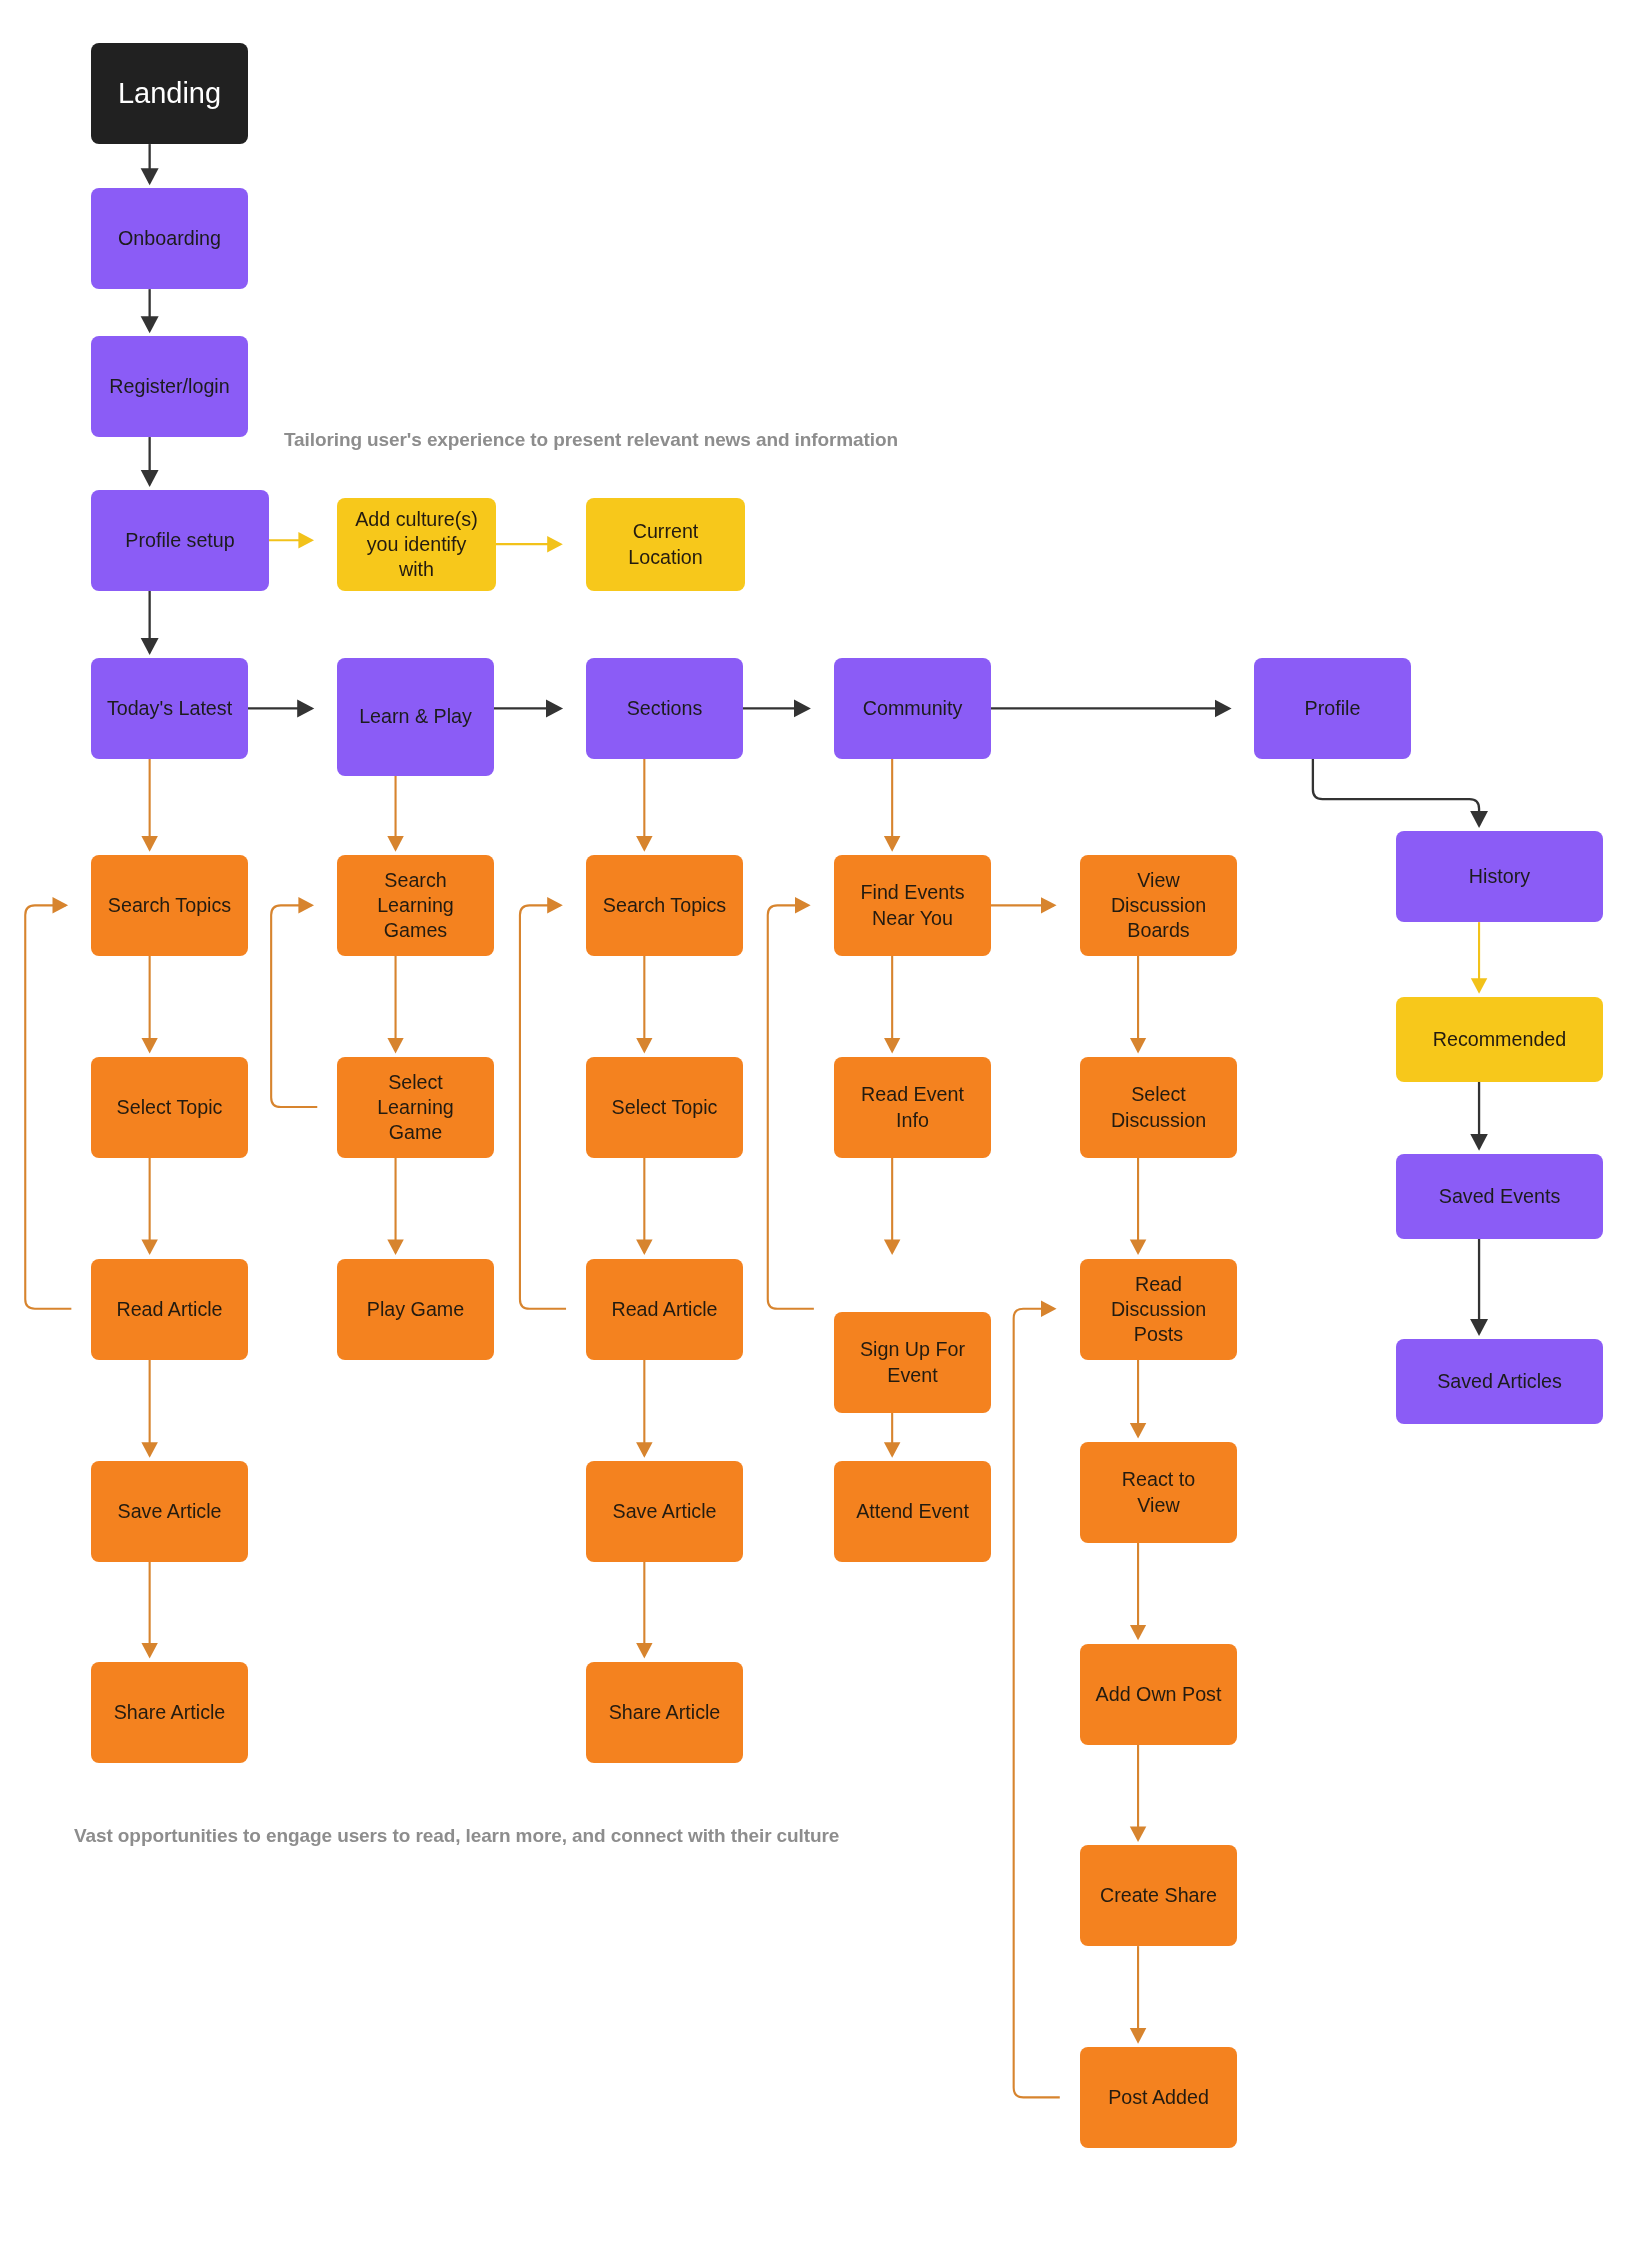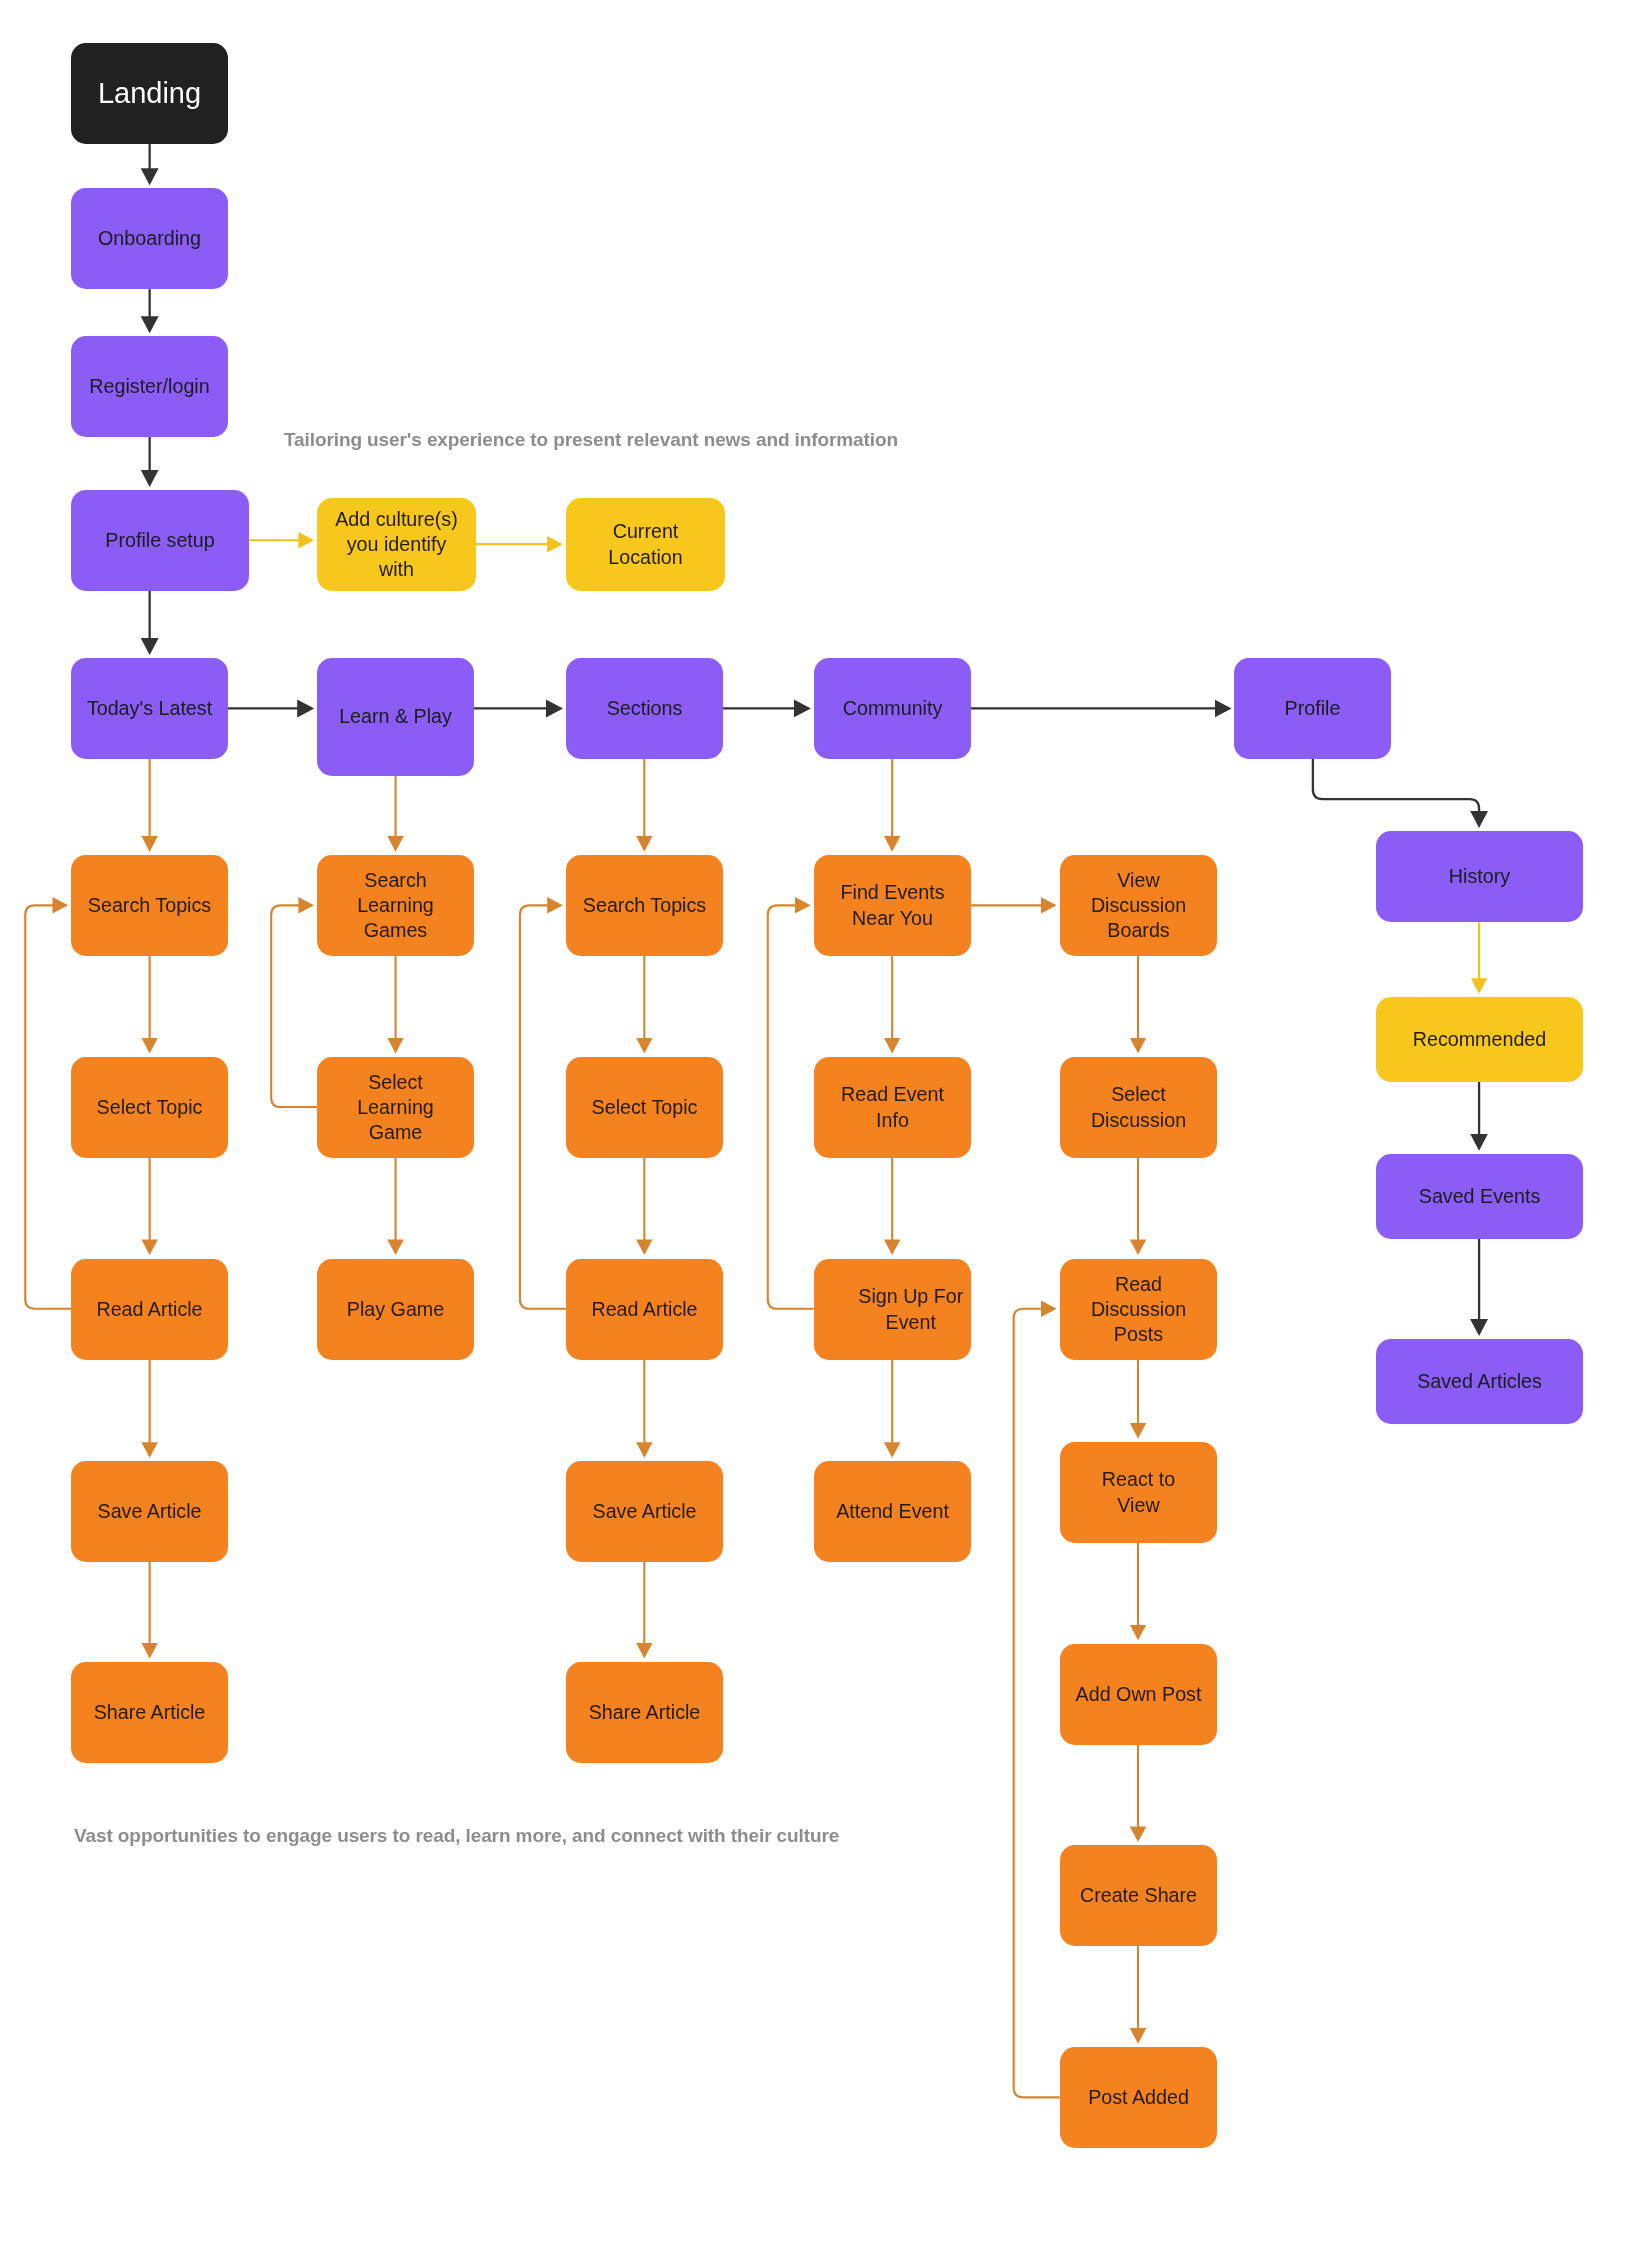--- a/index.html
+++ b/index.html
@@ -1,19 +1,19 @@
 <!DOCTYPE html>
 <html><head>
 <meta charset="utf-8">
 <style>
   html,body{margin:0;padding:0;background:#ffffff;}
   body{width:1646px;height:2241px;font-family:"Liberation Sans",sans-serif;}
   #stage{position:relative;width:1646px;height:2241px;background:#ffffff;overflow:hidden;}
   svg#edges{position:absolute;left:0;top:0;width:1646px;height:2241px;pointer-events:none;}
-  .node{position:absolute;box-sizing:border-box;border-radius:15px;display:flex;align-items:center;justify-content:center;text-align:center;line-height:1.28;padding:3.8px 7.7px;}
+  .node{position:absolute;box-sizing:border-box;border-radius:8px;display:flex;align-items:center;justify-content:center;text-align:center;line-height:1.28;padding:3.8px 7.7px;margin-left:20px;}
   .node span{display:block;white-space:pre-line;}
   .n-dark{background:#212121;color:#ffffff;font-size:29px;}
   .n-grey{background:#8b5cf6;color:#1c1c1c;font-size:19.7px;}
   .n-orange{background:#f4821f;color:#231b10;font-size:19.7px;}
   .n-yellow{background:#f7c81b;color:#231b10;font-size:19.7px;}
   .note{position:absolute;color:#8d8d8d;font-weight:bold;font-size:19px;white-space:nowrap;letter-spacing:-0.1px;}
 </style>
 </head>
 <body>
 
@@ -158,21 +158,21 @@
         <span>Share Article</span>
       </div>
       <div class="node n-orange" style="left: 814px; top: 855px; width: 157px; height: 101px;">
         <span>Find Events
 Near You</span>
       </div>
       <div class="node n-orange" style="left: 814px; top: 1057px; width: 157px; height: 101px;">
         <span>Read Event
 Info</span>
       </div>
-      <div class="node n-orange" style="left: 814px; top: 1259px; width: 157px; height: 101px; justify-content: flex-end;">
+      <div class="node n-orange" style="left: 814px; top: 1312px; width: 157px; height: 101px;">
         <span>Sign Up For
 Event</span>
       </div>
       <div class="node n-orange" style="left: 814px; top: 1461px; width: 157px; height: 101px;">
         <span>Attend Event</span>
       </div>
       <div class="node n-orange" style="left: 1060px; top: 855px; width: 157px; height: 101px;">
         <span>View
 Discussion
 Boards</span>

